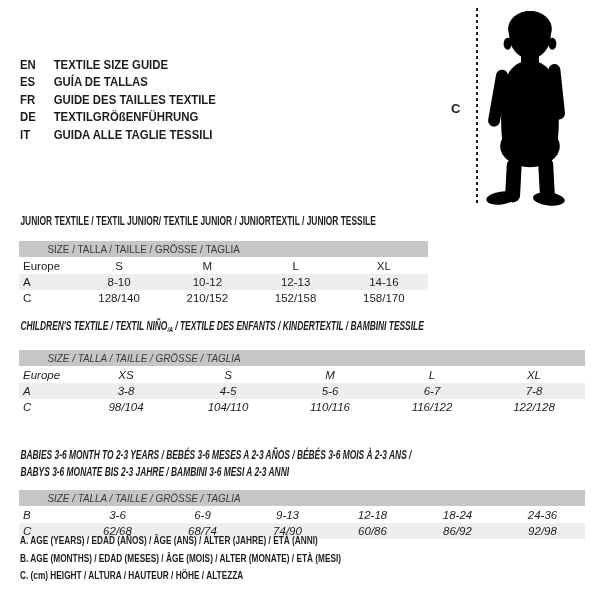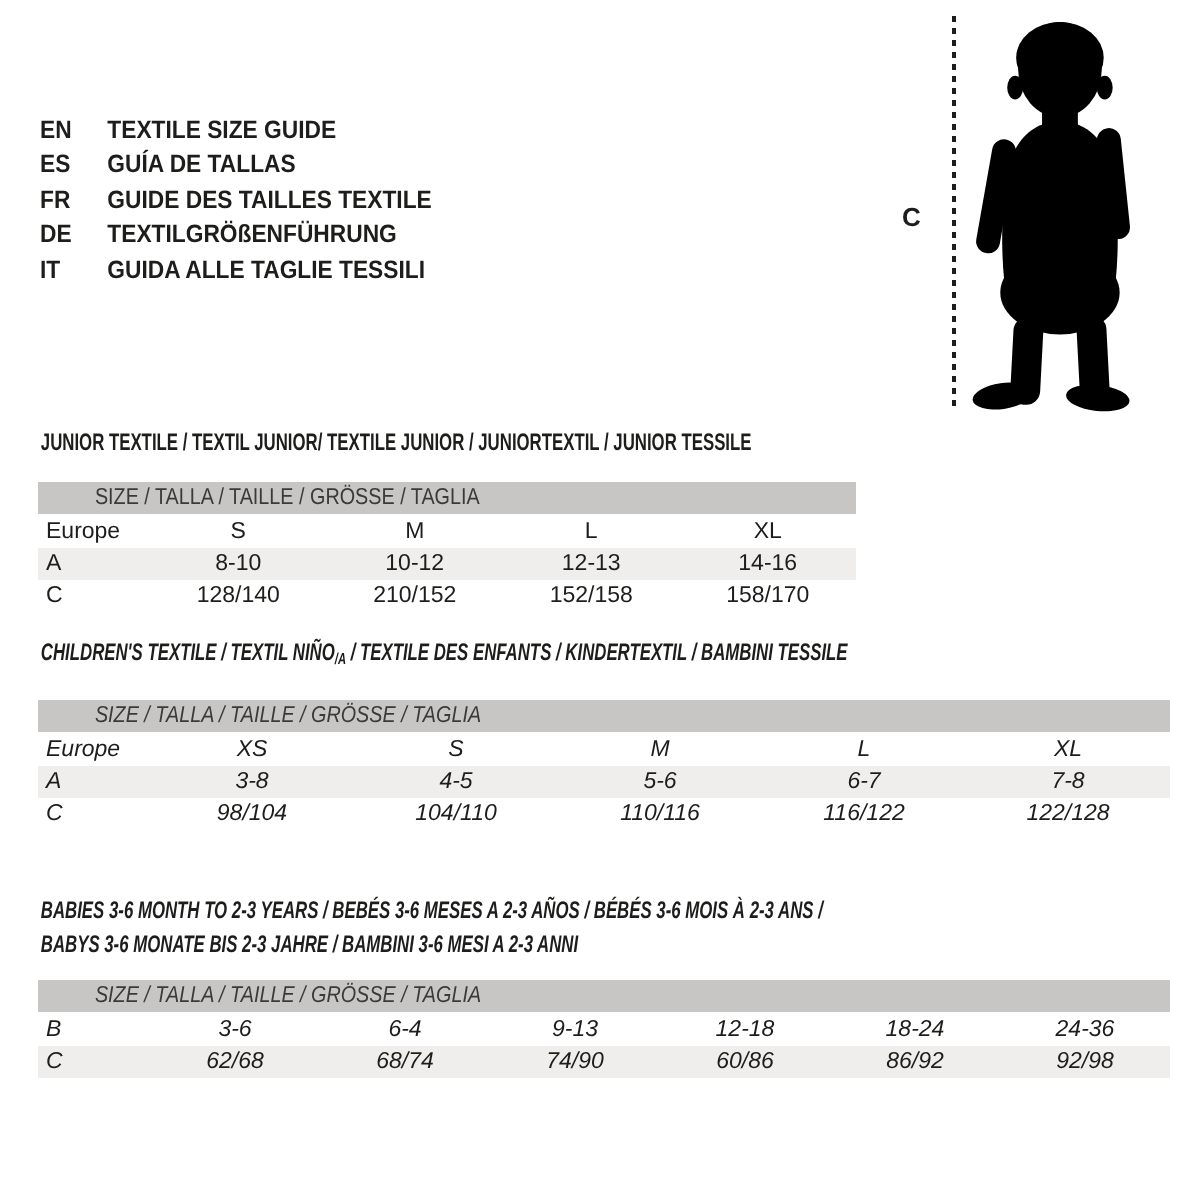--- a/index.html
+++ b/index.html
@@ -155,31 +155,36 @@
   <div class="section w2" style="top:423px;margin-top:24px;">
     <div class="tbl-title tbl-title2">BABIES 3-6 MONTH TO 2-3 YEARS / BEBÉS 3-6 MESES A 2-3 AÑOS / BÉBÉS 3-6 MOIS À 2-3 ANS /</div>
     <div class="tbl-title tbl-title2">BABYS 3-6 MONATE BIS 2-3 JAHRE / BAMBINI 3-6 MESI A 2-3 ANNI</div>
     <div class="gap3"></div>
     <div class="size-bar">
       <span class="size-label">SIZE / TALLA / TAILLE / GRÖSSE / TAGLIA</span>
     </div>
     <div class="trow first">
       <span class="rlabel">B</span>
       <span class="cell">3-6</span>
-      <span class="cell">6-4</span>
+      <span class="cell">6-9</span>
       <span class="cell">9-13</span>
       <span class="cell">12-18</span>
       <span class="cell">18-24</span>
       <span class="cell">24-36</span>
     </div>
     <div class="trow shaded">
       <span class="rlabel">C</span>
       <span class="cell">62/68</span>
       <span class="cell">68/74</span>
       <span class="cell">74/90</span>
       <span class="cell">60/86</span>
       <span class="cell">86/92</span>
       <span class="cell">92/98</span>
     </div>
   </div>
 
+  <div class="footnotes">
+    <div class="footnote">A. AGE (YEARS) / EDAD (AÑOS) / ÂGE (ANS) / ALTER (JAHRE) / ETÀ (ANNI)</div>
+    <div class="footnote">B. AGE (MONTHS) / EDAD (MESES) / ÂGE (MOIS) / ALTER (MONATE) / ETÀ (MESI)</div>
+    <div class="footnote">C. (cm) HEIGHT / ALTURA / HAUTEUR / HÖHE / ALTEZZA</div>
+  </div>
 
 </div>
 
 </body></html>

